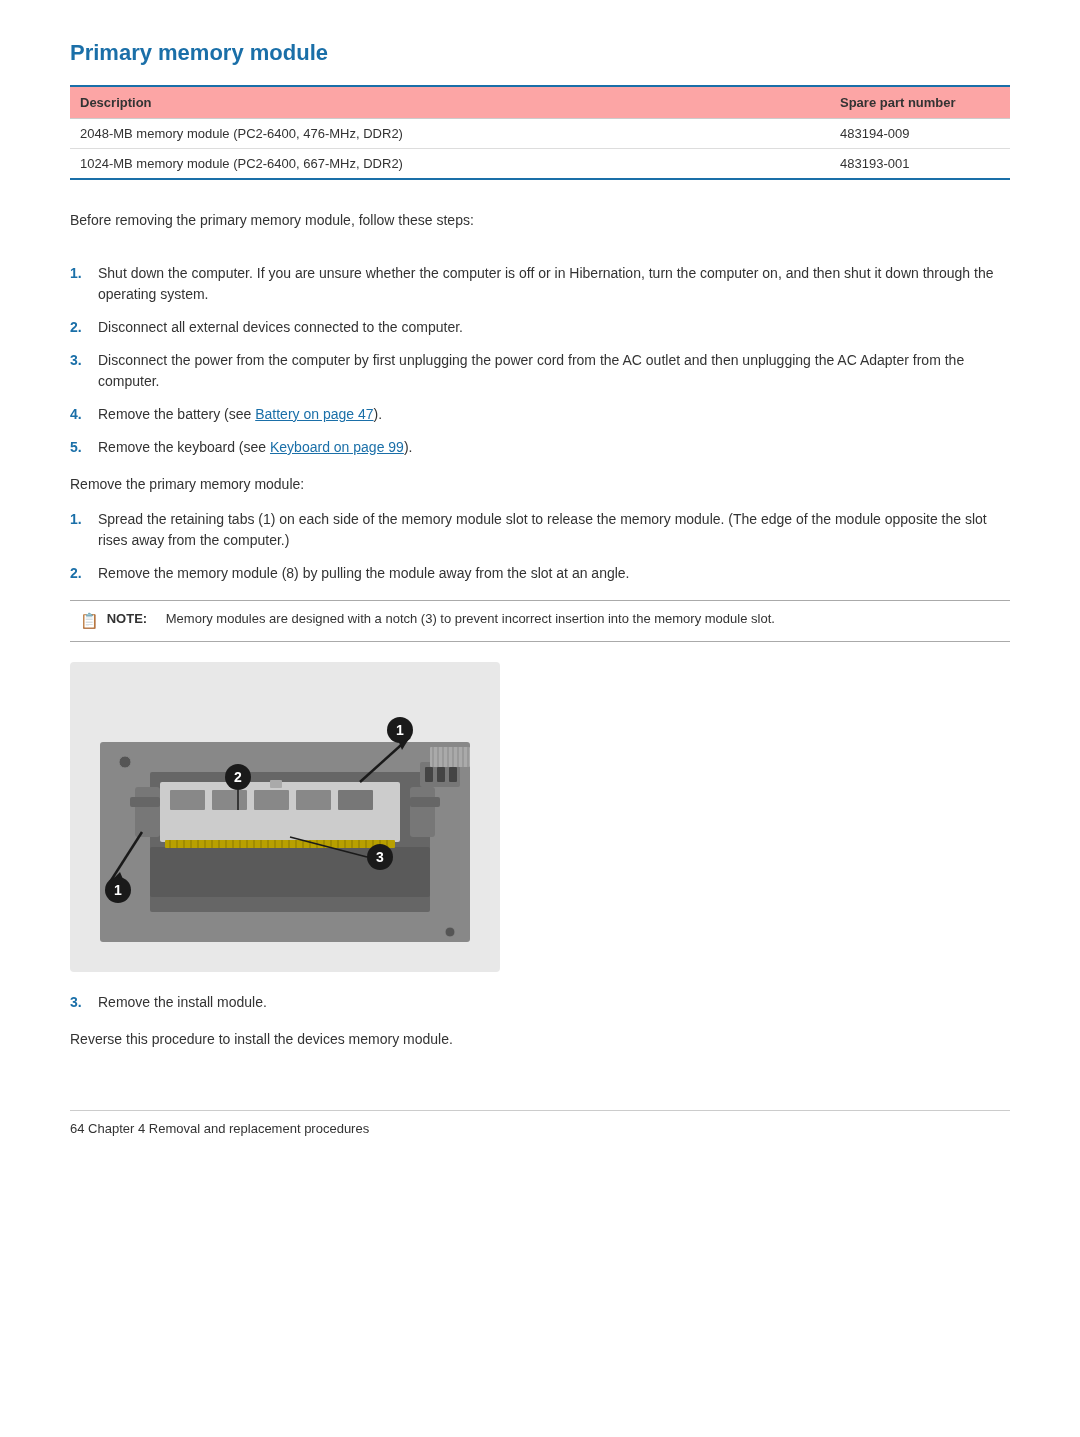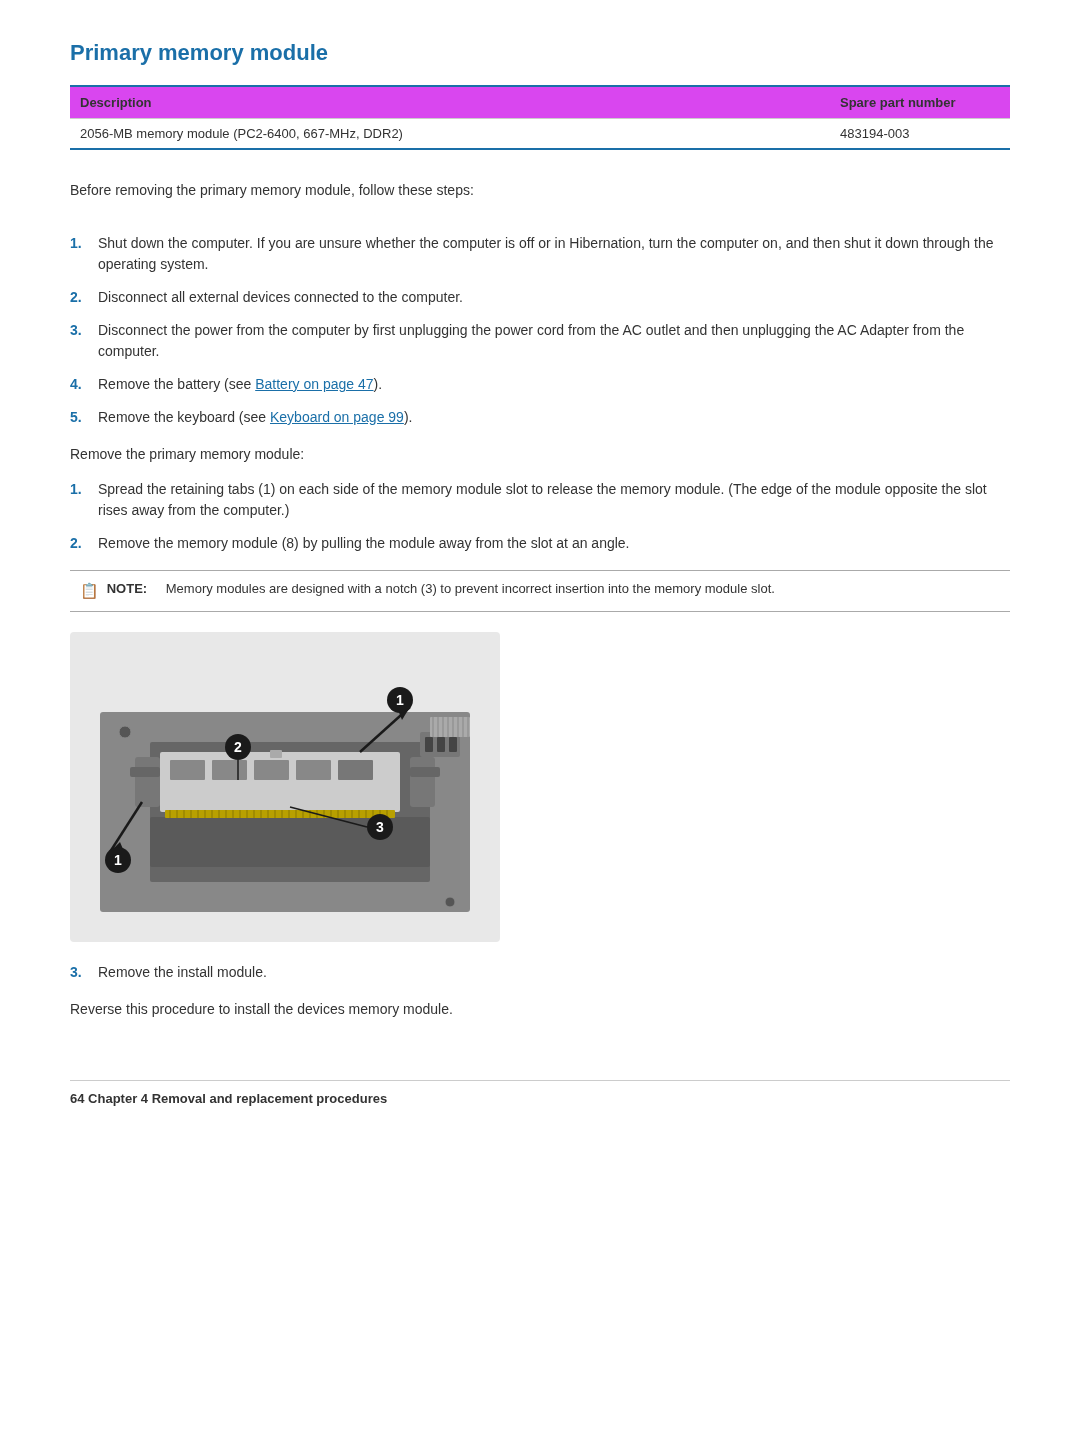--- a/index.html
+++ b/index.html
@@ -32,21 +32,21 @@
       border-top: 2px solid #1a6fa8;
       border-bottom: 2px solid #1a6fa8;
     }
 
     .parts-table th {
       text-align: left;
       font-weight: bold;
       font-size: 13px;
       padding: 8px 10px;
       border-bottom: 1px solid #ccc;
-      background: #d946ef;
+      background: #fca5a5;
     }
 
     .parts-table td {
       padding: 7px 10px;
       font-size: 13px;
       border-bottom: 1px solid #ddd;
     }
 
     .parts-table tr:last-child td {
       border-bottom: none;
@@ -129,21 +129,20 @@
       width: 430px;
       height: 310px;
     }
 
     .footer-section {
       margin-top: 60px;
       border-top: 1px solid #ccc;
       padding-top: 10px;
       font-size: 13px;
       color: #333;
-      font-weight: bold;
     }
 
     .footer-text {
       display: flex;
       align-items: center;
     }
   </style>
 </head>
 <body>
 
@@ -151,22 +150,26 @@
 
 <table class="parts-table">
   <thead>
     <tr>
       <th>Description</th>
       <th class="spare-col">Spare part number</th>
     </tr>
   </thead>
   <tbody id="table-body">
   <tr>
-        <td>2056-MB memory module (PC2-6400, 667-MHz, DDR2)</td>
-        <td>483194-003</td>
+        <td>2048-MB memory module (PC2-6400, 476-MHz, DDR2)</td>
+        <td>483194-009</td>
+      </tr>
+      <tr>
+        <td>1024-MB memory module (PC2-6400, 667-MHz, DDR2)</td>
+        <td>483193-001</td>
       </tr>
     </tbody>
 </table>
 
 <p class="intro-text">Before removing the primary memory module, follow these steps:</p>
 
 <ul class="ordered-list">
   <li>
     <span class="list-number">1.</span>
     <span class="list-content">Shut down the computer. If you are unsure whether the computer is off or in Hibernation, turn the computer on, and then shut it down through the operating system.</span>

